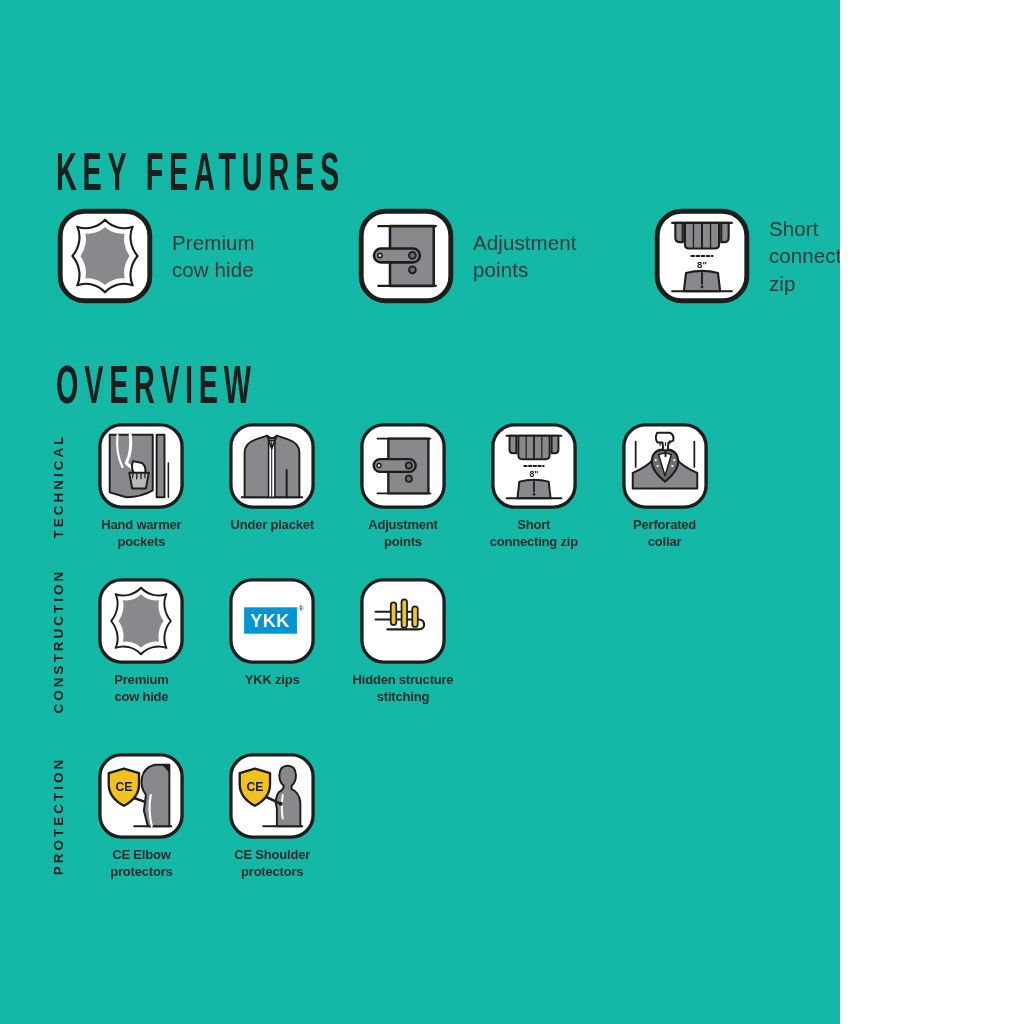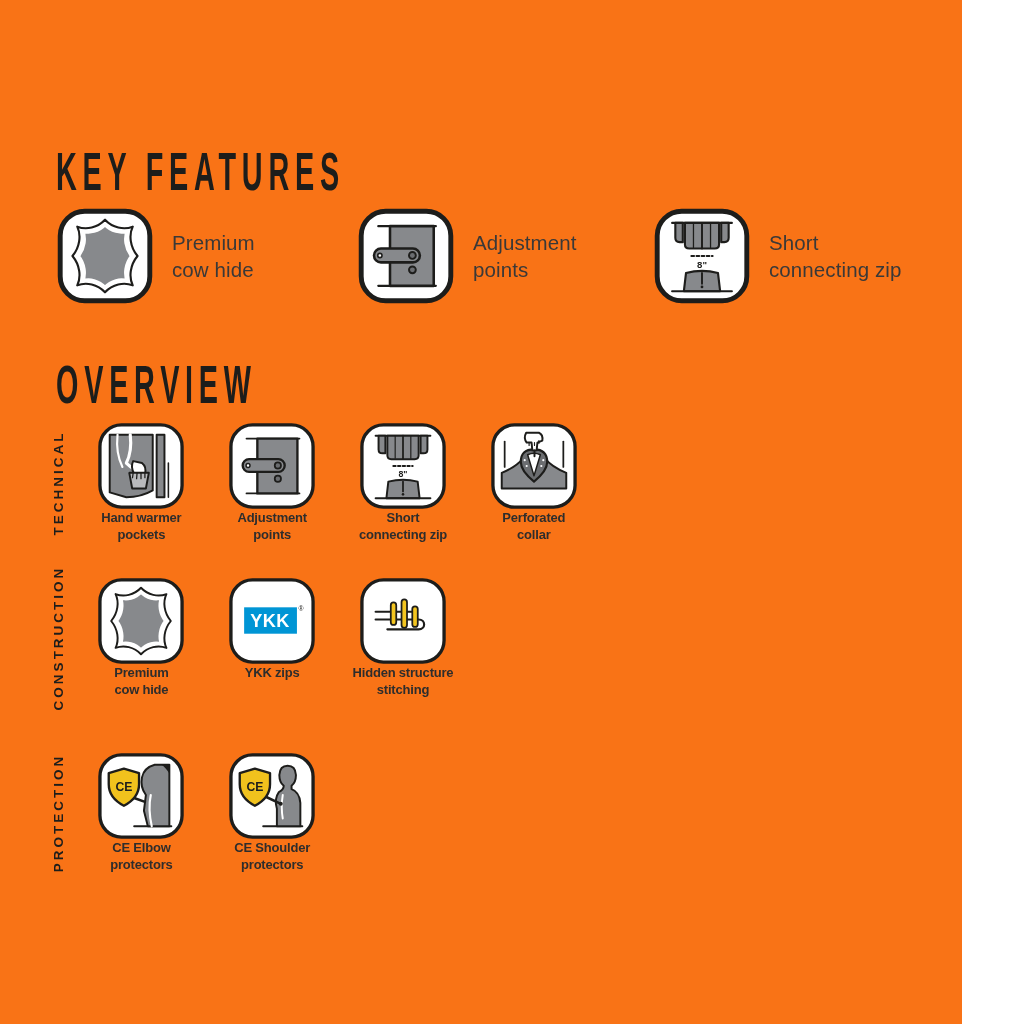--- a/index.html
+++ b/index.html
@@ -1,35 +1,35 @@
 <!DOCTYPE html>
 <html><head>
 <meta charset="utf-8">
 <style>
   html,body{margin:0;padding:0;background:#fff;}
   body{font-family:"Liberation Sans",sans-serif;color:#1d1d1b;}
-  #canvas{position:relative;width:962px;height:1024px;background:#f97316;overflow:hidden;}
+  #canvas{position:relative;width:840px;height:1024px;background:#14b8a6;overflow:hidden;}
 
   .heading{position:absolute;font-weight:bold;font-size:40px;letter-spacing:8px;line-height:1;
            color:#1d1d1b;transform:scale(0.72,1.32);transform-origin:0 0;white-space:nowrap;}
   #kf-heading{left:56px;top:145px;}
   #ov-heading{left:56px;top:358px;}
 
   .kf-item{position:absolute;top:208px;display:flex;align-items:center;gap:19px;}
   .kf-icon{width:96px;height:96px;flex:0 0 auto;}
   .kf-label{font-size:20.5px;color:#3a3938;line-height:1.32;white-space:pre-line;letter-spacing:0.1px;}
 
   .ov-row{position:absolute;left:40px;display:flex;align-items:stretch;}
   .ov-cat{width:36px;position:relative;flex:0 0 auto;}
   .ov-cat span{position:absolute;left:50%;top:50%;transform:translate(-50%,-50%) rotate(-90deg);
                white-space:nowrap;font-weight:bold;font-size:13.5px;letter-spacing:3px;color:#1d1d1b;}
   .ov-items{display:flex;}
   .ov-item{width:130.8px;display:flex;flex-direction:column;align-items:center;}
   .ov-icon{width:88px;height:88px;flex:0 0 auto;}
-  .ov-label{font-size:13px;font-weight:bold;letter-spacing:-0.2px;text-align:center;
+  .ov-label{margin-top:7px;font-size:13px;font-weight:bold;letter-spacing:-0.2px;text-align:center;
             line-height:1.3;white-space:pre-line;width:max-content;color:#2e2d2c;}
 
   .frame{fill:#fff;stroke:#1d1d1b;}
   .ov-icon .frame{stroke-width:3.4;}
   .kf-icon .frame{stroke-width:4.6;}
   svg text{font-family:"Liberation Sans",sans-serif;}
 </style>
 </head>
 <body>
 
@@ -253,20 +253,27 @@
         <svg class="ov-icon" viewBox="0 0 90 90">
           <rect class="frame" x="3" y="3" width="84" height="84" rx="22"></rect>
             <use href="#sym-handwarmer"></use>
         </svg>
         <div class="ov-label">Hand warmer
 pockets</div>
       </div>
       <div class="ov-item">
         <svg class="ov-icon" viewBox="0 0 90 90">
           <rect class="frame" x="3" y="3" width="84" height="84" rx="22"></rect>
+            <use href="#sym-placket"></use>
+        </svg>
+        <div class="ov-label">Under placket</div>
+      </div>
+      <div class="ov-item">
+        <svg class="ov-icon" viewBox="0 0 90 90">
+          <rect class="frame" x="3" y="3" width="84" height="84" rx="22"></rect>
             <use href="#sym-adjust"></use>
         </svg>
         <div class="ov-label">Adjustment
 points</div>
       </div>
       <div class="ov-item">
         <svg class="ov-icon" viewBox="0 0 90 90">
           <rect class="frame" x="3" y="3" width="84" height="84" rx="22"></rect>
             <use href="#sym-zip8"></use>
         </svg>

